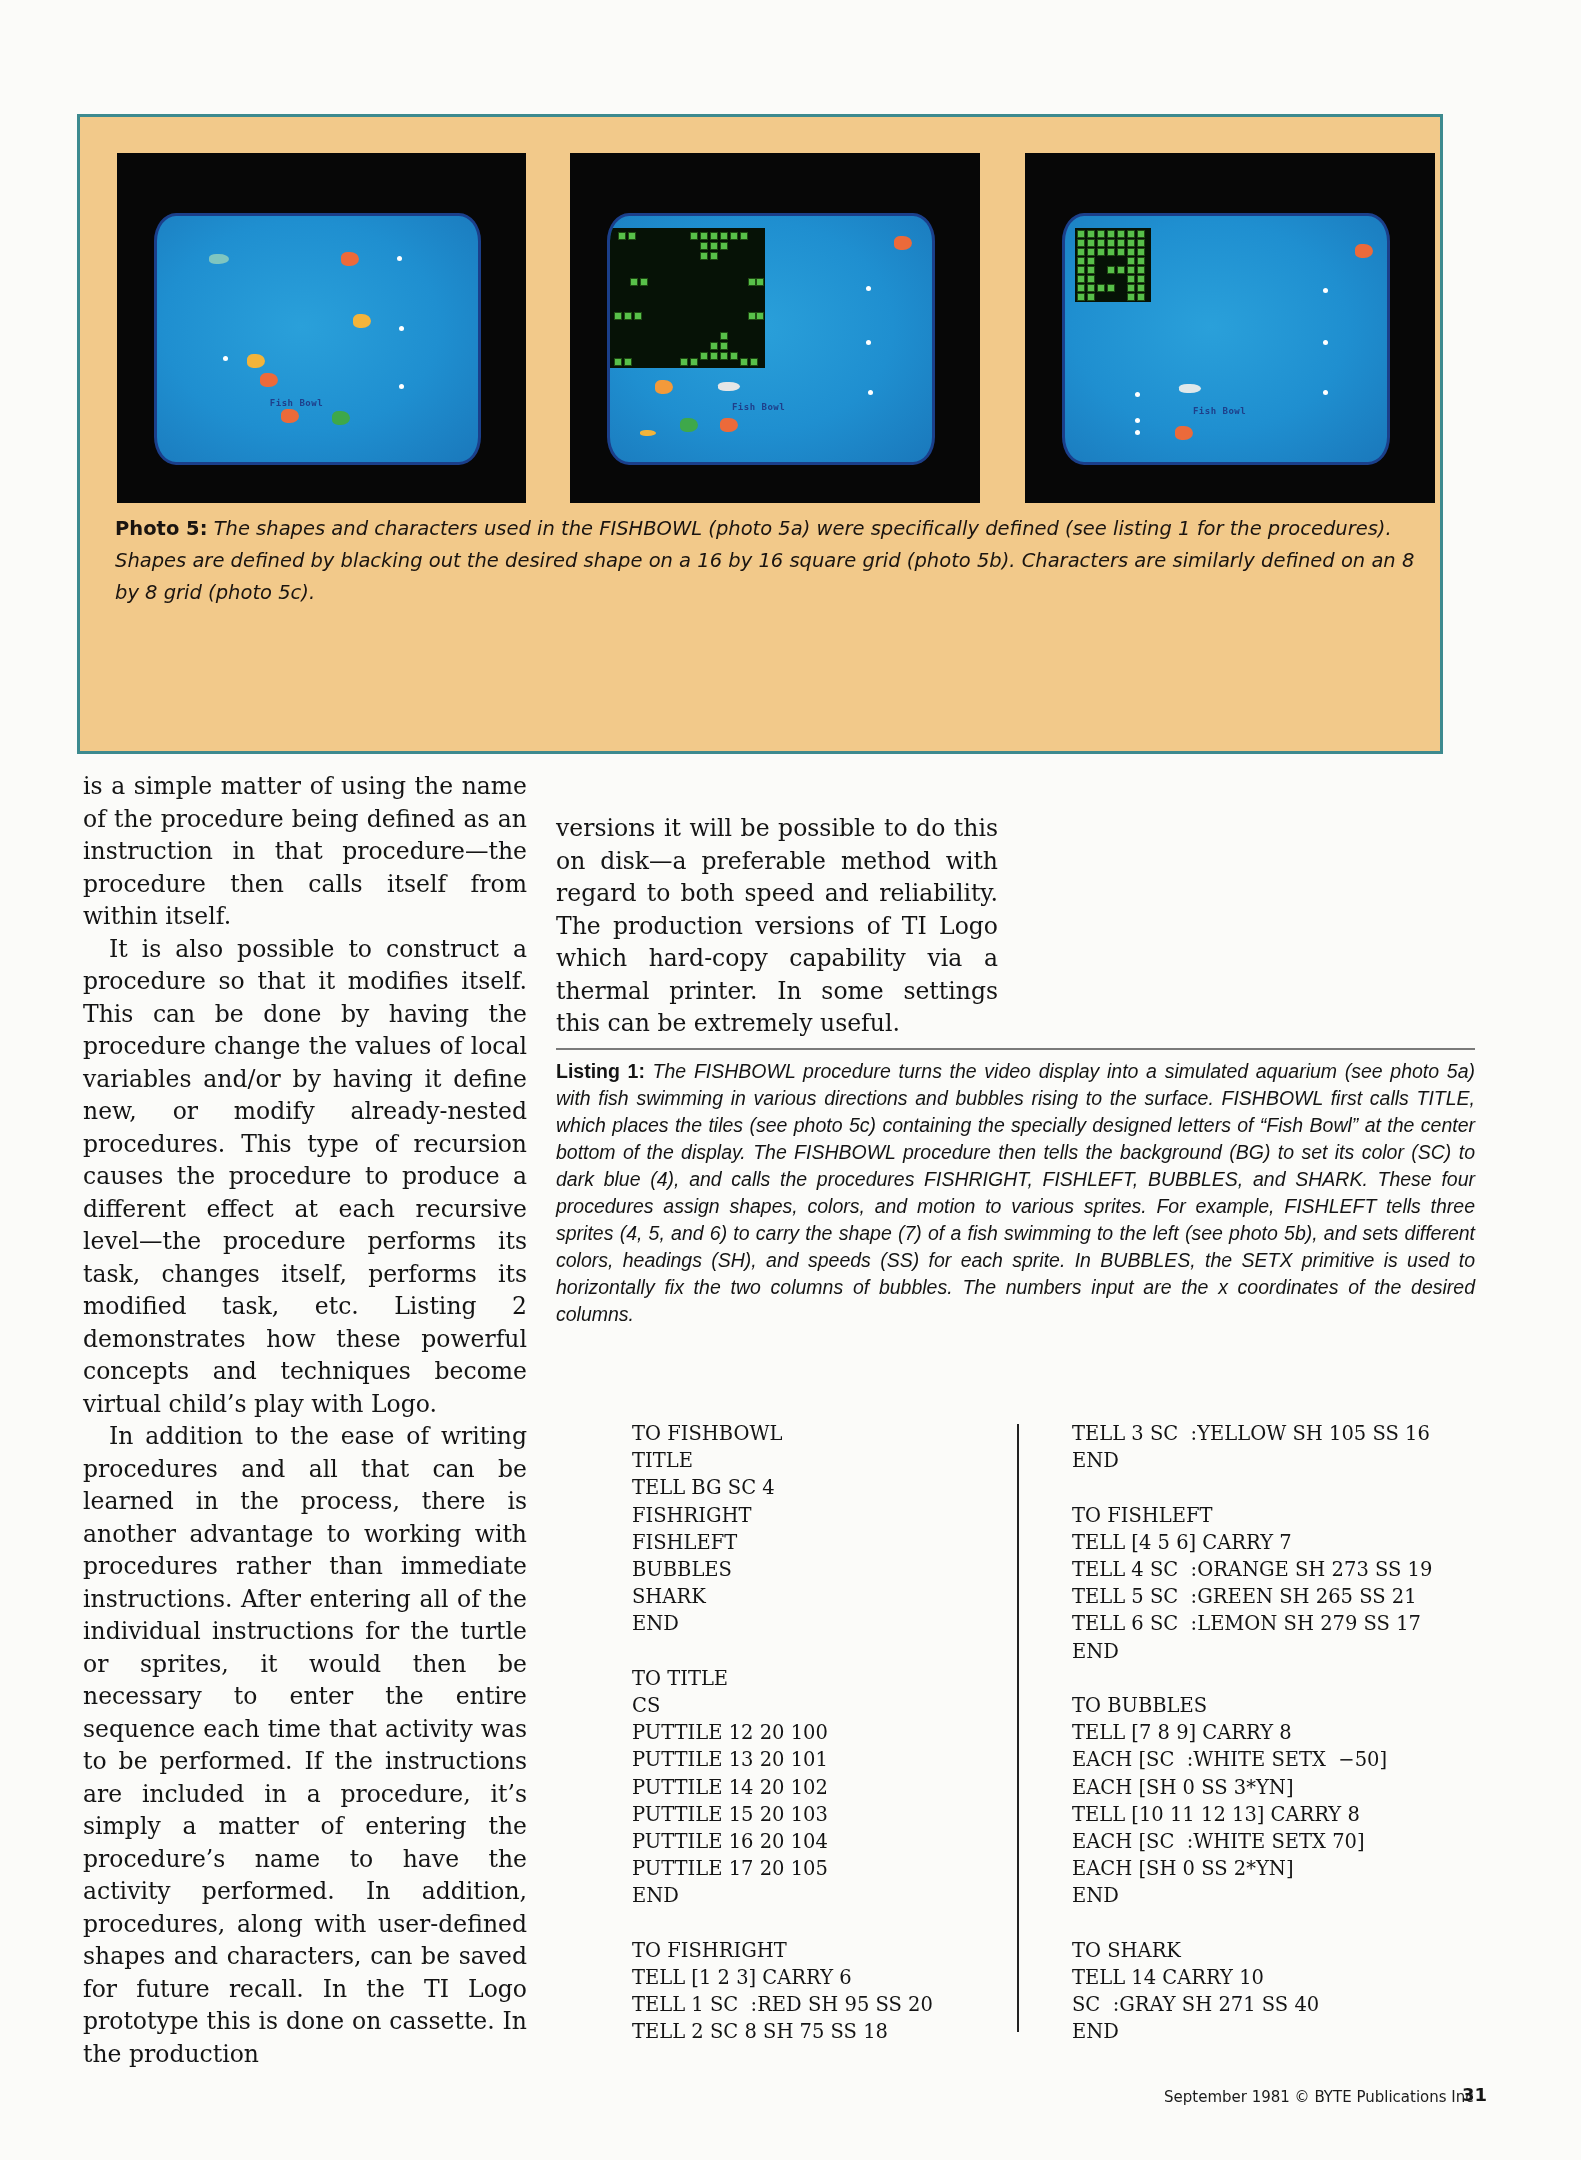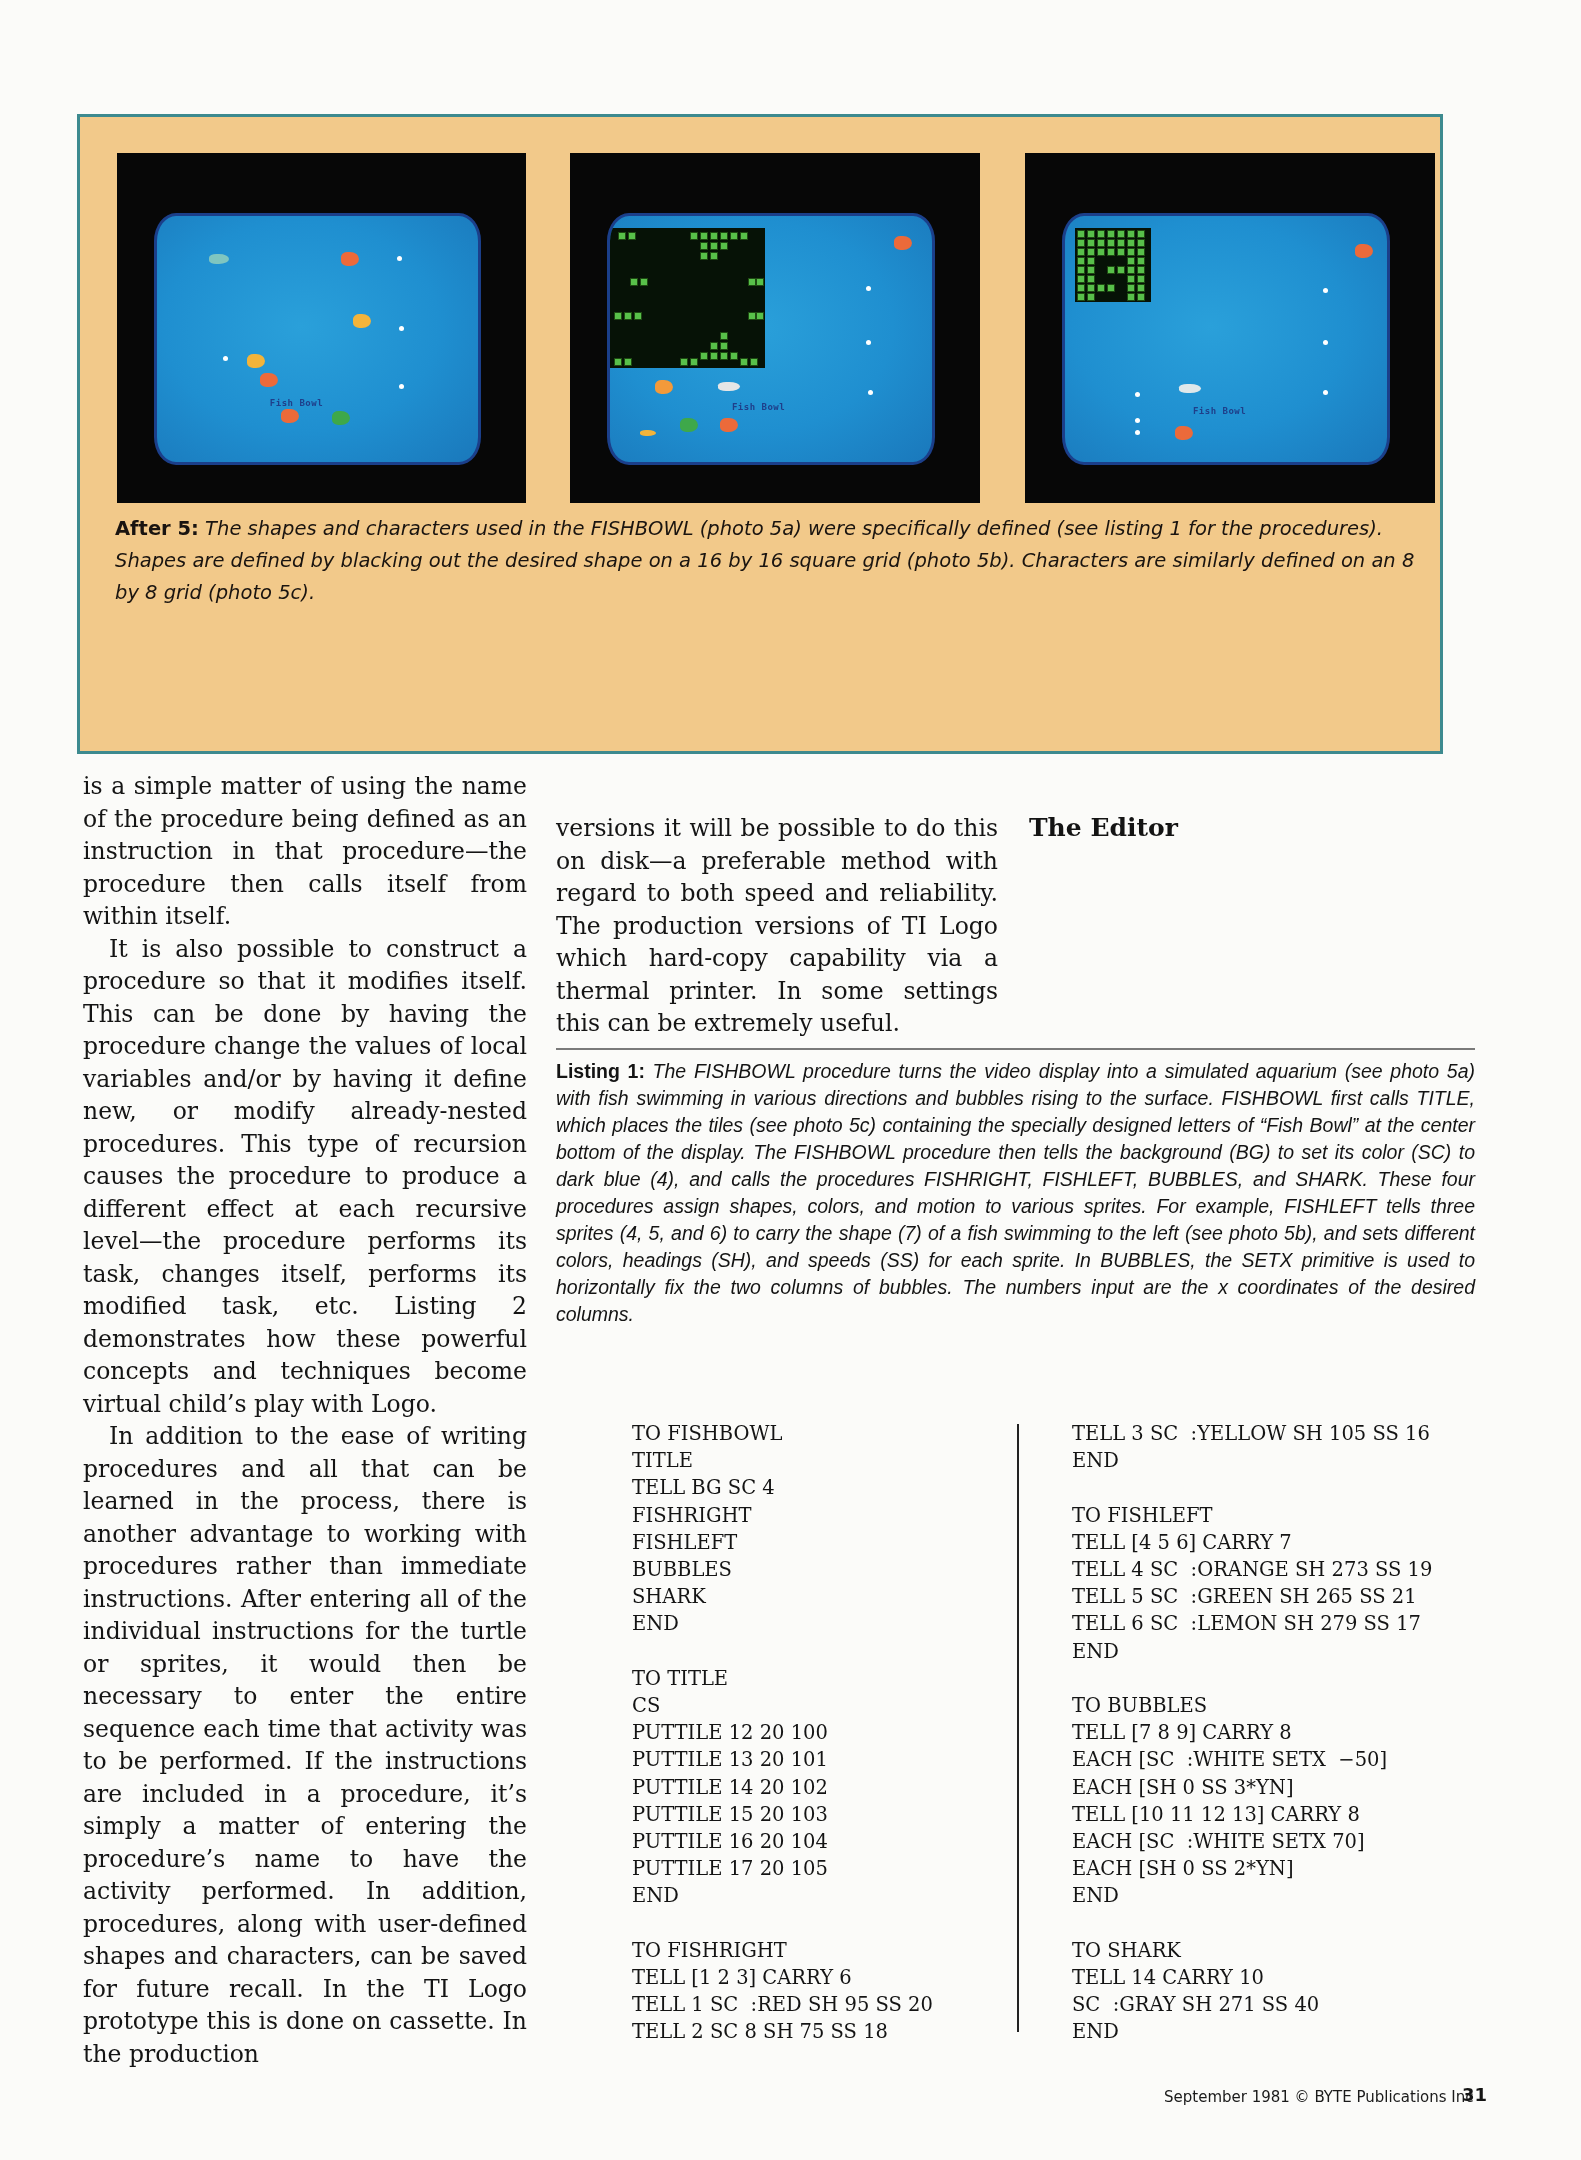--- a/index.html
+++ b/index.html
@@ -190,37 +190,36 @@
       <div class="bubble" style="left:258px;top:124px;"></div>
       <div class="bubble" style="left:258px;top:174px;"></div>
       <div class="bubble" style="left:70px;top:176px;"></div>
       <div class="bubble" style="left:70px;top:202px;"></div>
       <div class="bubble" style="left:70px;top:214px;"></div>
       <div class="screen-label" style="left:128px;top:190px;">Fish Bowl</div>
     </div>
   </div>
 
   <div class="caption">
-    <b>After 5:</b>
+    <b>Photo 5:</b>
     <span>The shapes and characters used in the FISHBOWL (photo 5a) were specifically defined (see listing 1 for the procedures). Shapes are defined by blacking out the desired shape on a 16 by 16 square grid (photo 5b). Characters are similarly defined on an 8 by 8 grid (photo 5c).</span>
   </div>
 </div>
 
 <div class="col col1">
   <p>is a simple matter of using the name of the procedure being defined as an instruction in that procedure—the procedure then calls itself from within itself.</p>
   <p class="indent">It is also possible to construct a procedure so that it modifies itself. This can be done by having the procedure change the values of local variables and/or by having it define new, or modify already-nested procedures. This type of recursion causes the procedure to produce a different effect at each recursive level—the procedure performs its task, changes itself, performs its modified task, etc. Listing 2 demonstrates how these powerful concepts and techniques become virtual child’s play with Logo.</p>
   <p class="indent">In addition to the ease of writing procedures and all that can be learned in the process, there is another advantage to working with procedures rather than immediate instructions. After entering all of the individual instructions for the turtle or sprites, it would then be necessary to enter the entire sequence each time that activity was to be performed. If the instructions are included in a procedure, it’s simply a matter of entering the procedure’s name to have the activity performed. In addition, procedures, along with user-defined shapes and characters, can be saved for future recall. In the TI Logo prototype this is done on cassette. In the production</p>
 </div>
 
 <div class="col col2">
   <p>versions it will be possible to do this on disk—a preferable method with regard to both speed and reliability. The production versions of TI Logo which hard-copy capability via a thermal printer. In some settings this can be extremely useful.</p>
 </div>
 
 <div class="col col3">
-  <h2 class="heading">The Editor</h2>
 </div>
 
 <div class="rule"></div>
 
 <div class="listing-caption">
   <b>Listing 1:</b>
   <span>The FISHBOWL procedure turns the video display into a simulated aquarium (see photo 5a) with fish swimming in various directions and bubbles rising to the surface. FISHBOWL first calls TITLE, which places the tiles (see photo 5c) containing the specially designed letters of “Fish Bowl” at the center bottom of the display. The FISHBOWL procedure then tells the background (BG) to set its color (SC) to dark blue (4), and calls the procedures FISHRIGHT, FISHLEFT, BUBBLES, and SHARK. These four procedures assign shapes, colors, and motion to various sprites. For example, FISHLEFT tells three sprites (4, 5, and 6) to carry the shape (7) of a fish swimming to the left (see photo 5b), and sets different colors, headings (SH), and speeds (SS) for each sprite. In BUBBLES, the SETX primitive is used to horizontally fix the two columns of bubbles. The numbers input are the x coordinates of the desired columns.</span>
 </div>
 
 <div class="code left">TO FISHBOWL

